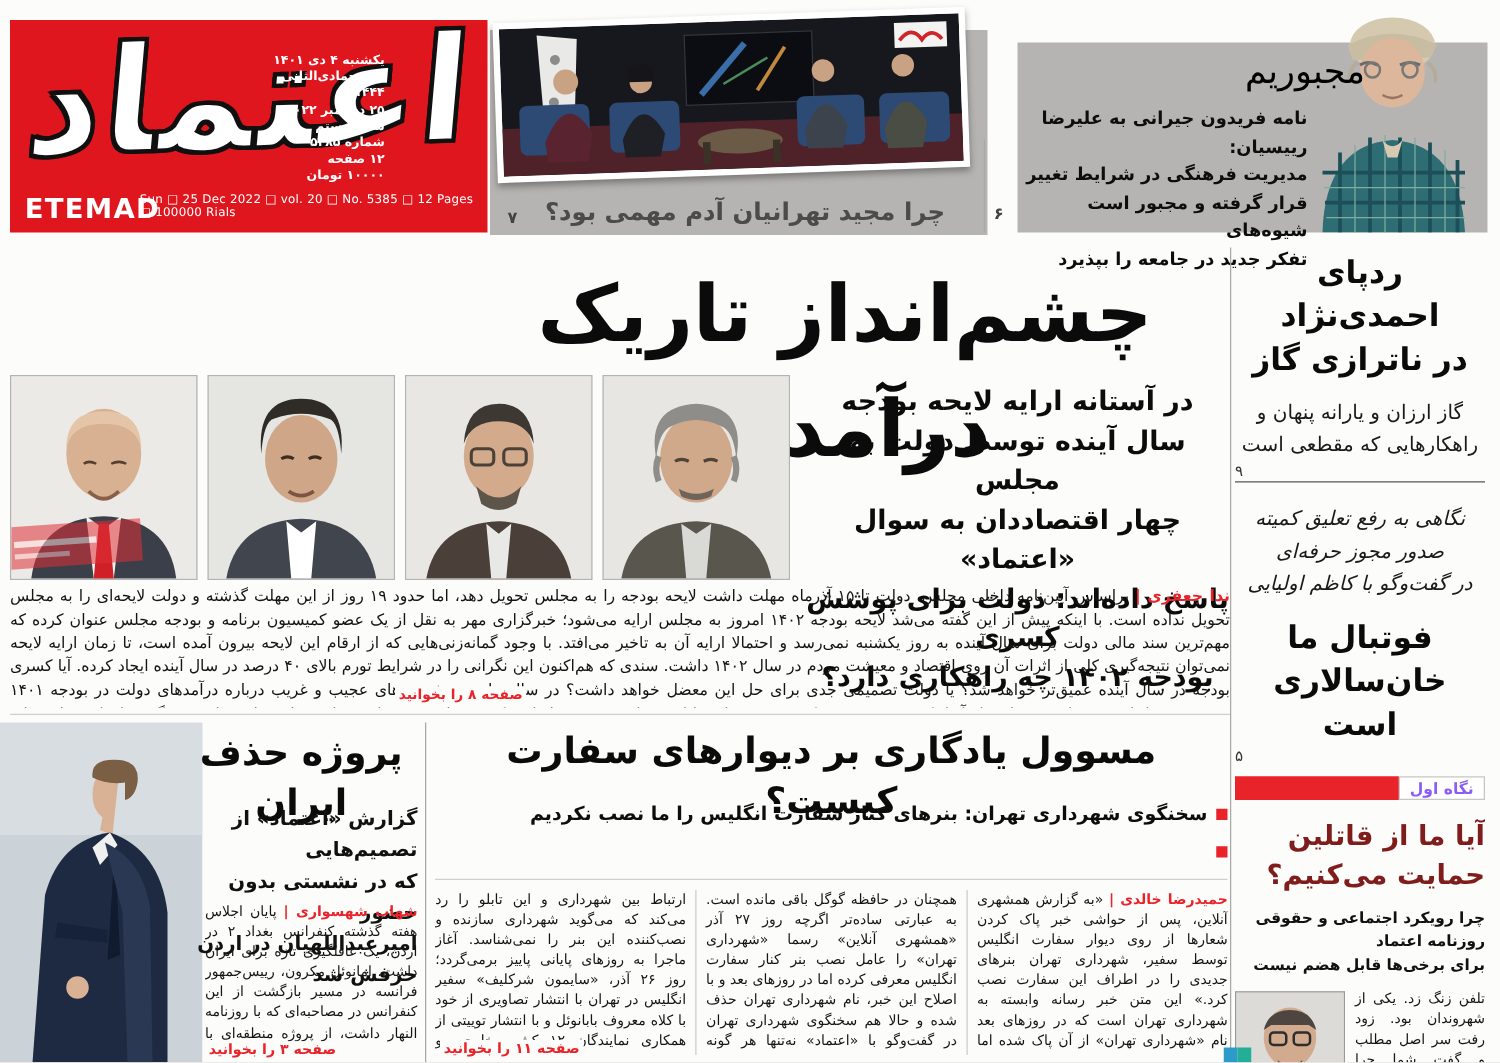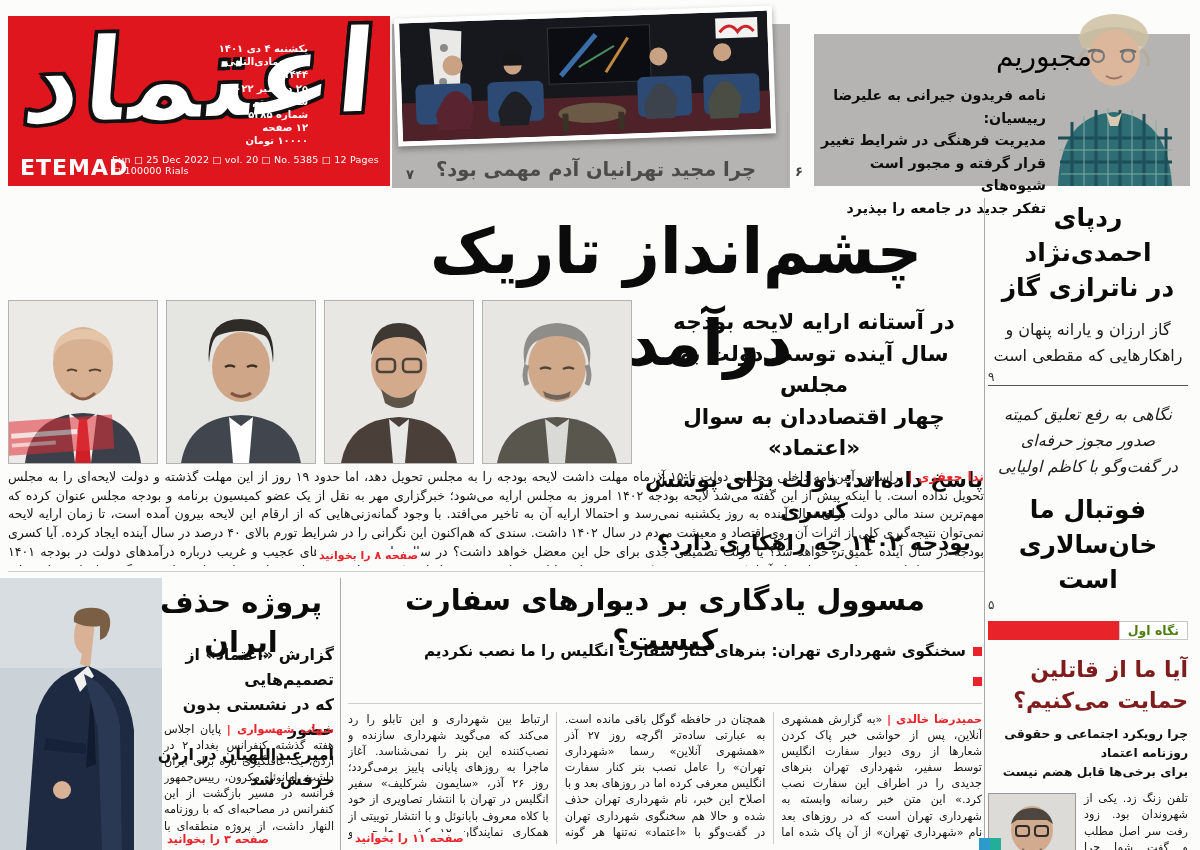--- a/index.html
+++ b/index.html
@@ -34,21 +34,21 @@
   .vrule{background:#a8a8a6;width:1px;}
   .hrule{background:#cfcfcd;height:1px;}
 
   
   .sb{width:200px;}
   .sb h2{margin:0;font-size:25px;line-height:35px;font-weight:800;text-align:center;color:#0b0b0b;}
   .sb .deck{font-size:16px;line-height:26px;text-align:center;color:#1a1a1a;margin-top:12px;}
   .sb .pnum{font-size:12px;color:#333;text-align:left;line-height:12px;margin-top:2px;}
   .sb .rule{border-bottom:1px solid #555;margin-top:2px;}
   .negah{display:flex;height:19px;margin-top:10px;}
-  .negah .lbl{background:#fff;border:1px solid #c6c6c4;color:#4d7c0f;font-weight:bold;font-size:12.5px;line-height:18px;padding:0 8px;}
+  .negah .lbl{background:#fff;border:1px solid #c6c6c4;color:#8b5cf6;font-weight:bold;font-size:12.5px;line-height:18px;padding:0 8px;}
   .negah .fill{flex:1;background:#e8232a;}
   .sb h3{margin:14px 0 0;font-size:22px;line-height:31px;font-weight:800;text-align:right;color:#7f1d1d;}
   .sb .deck2{font-size:12.3px;line-height:19px;font-weight:bold;text-align:right;margin-top:9px;color:#111;}
   .sb .body{font-size:11.2px;line-height:16.4px;margin-top:9px;overflow:hidden;height:196px;}
   .sb figure{float:left;margin:2px 8px 2px 0;width:88px;text-align:right;}
   .sb figure .ph{border:1px solid #999;background:#dcdbd8;}
 
   
   .bl-headline{font-size:28px;font-weight:800;text-align:center;color:#0b0b0b;line-height:40px;}
   .bl-deck{font-size:15.8px;line-height:25px;font-weight:bold;text-align:right;color:#111;}

